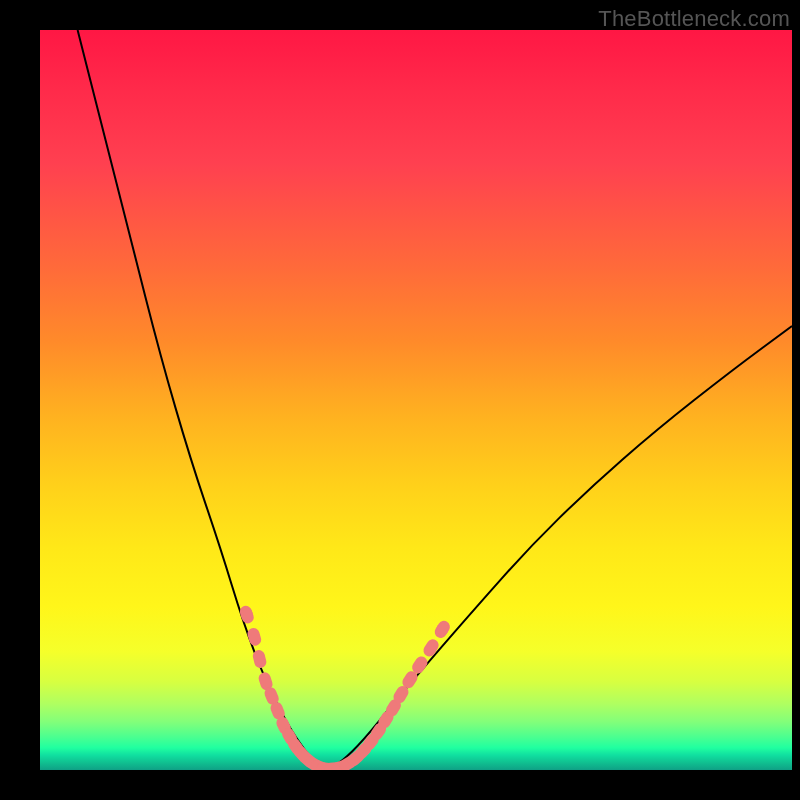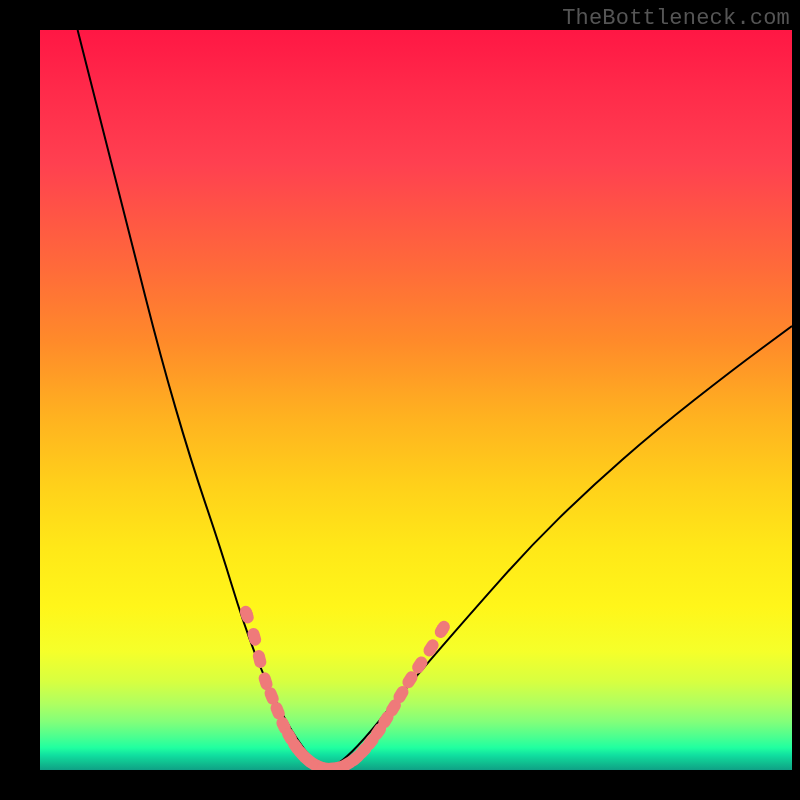--- a/index.html
+++ b/index.html
@@ -54,21 +54,20 @@
   }
   .watermark {
     position: absolute;
     top: 6px;
     right: 10px;
     color: #555;
     font-size: 22px;
     font-weight: 400;
     letter-spacing: 0.2px;
     user-select: none;
-    font-family: Liberation Mono, monospace;
   }
   svg.curves {
     position: absolute;
     inset: 0;
   }
   .curve-line {
     fill: none;
     stroke: #000;
     stroke-width: 2;
   }

